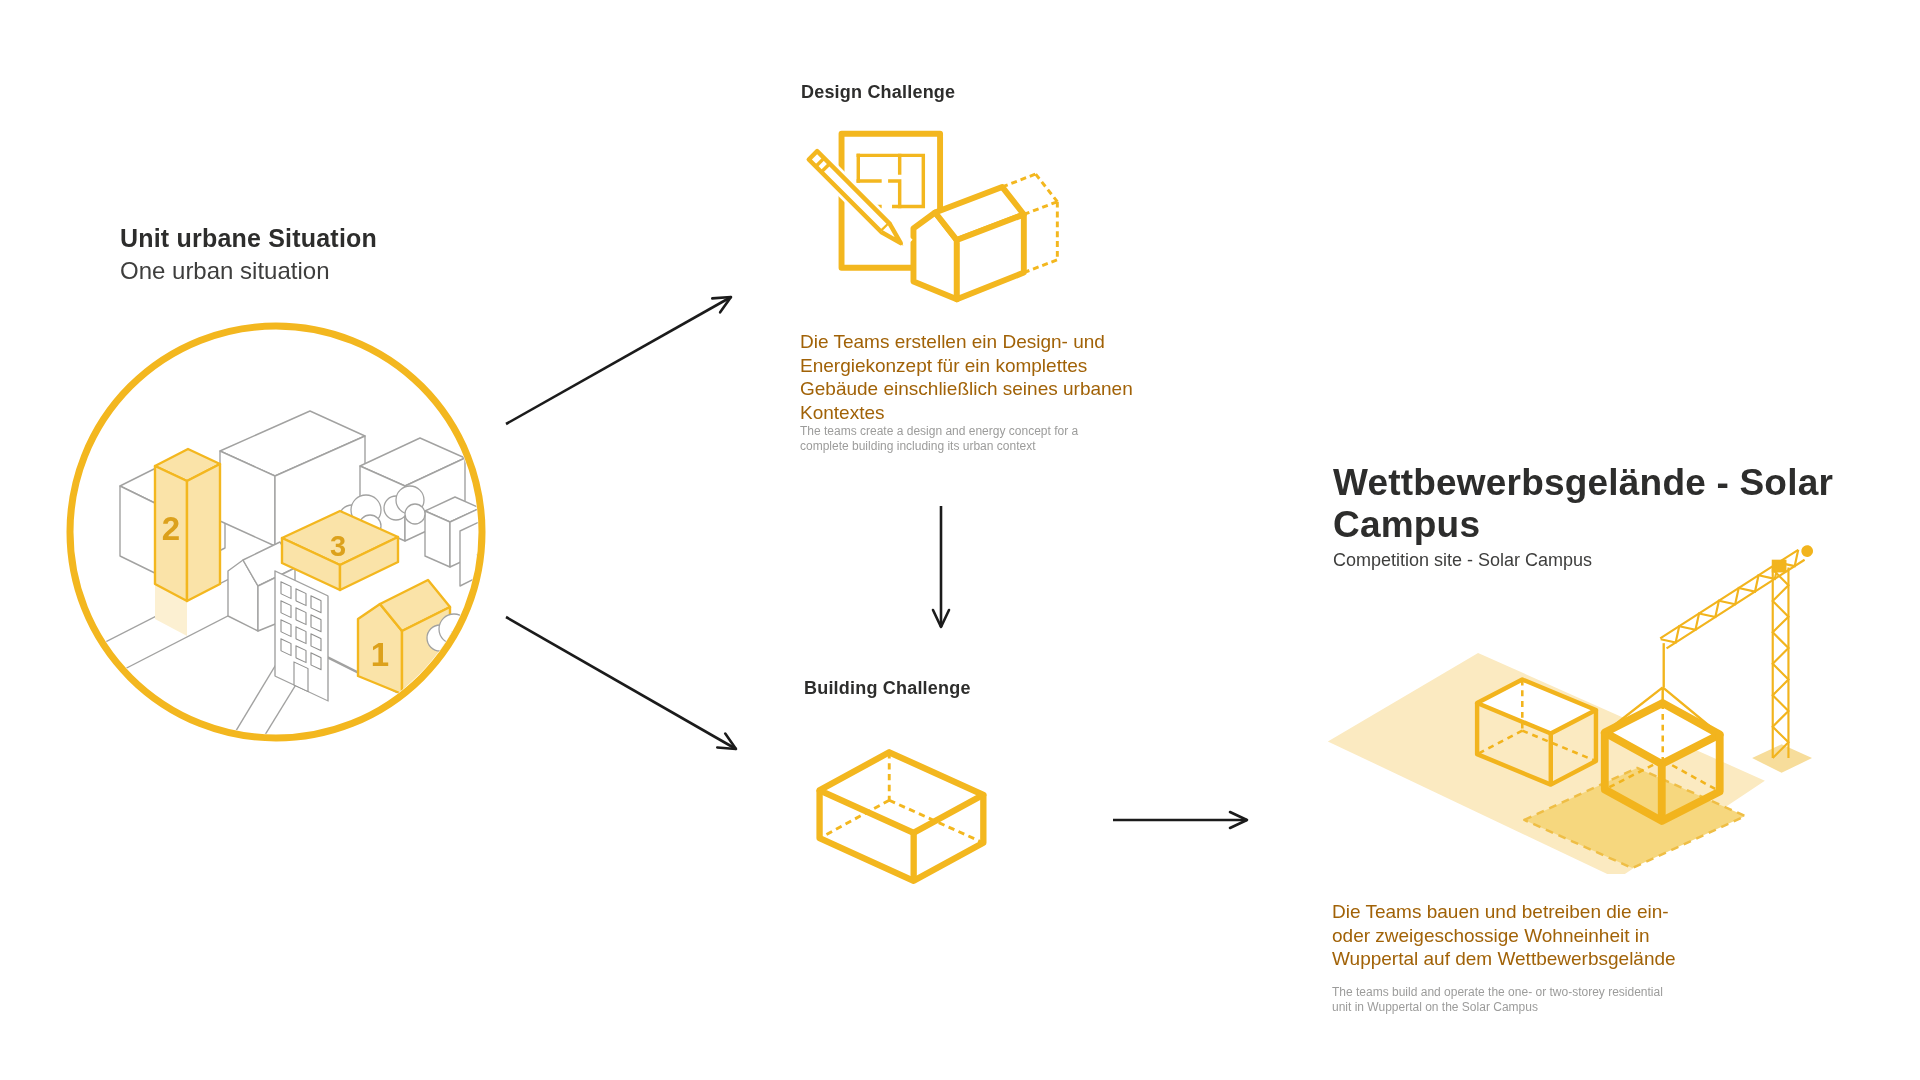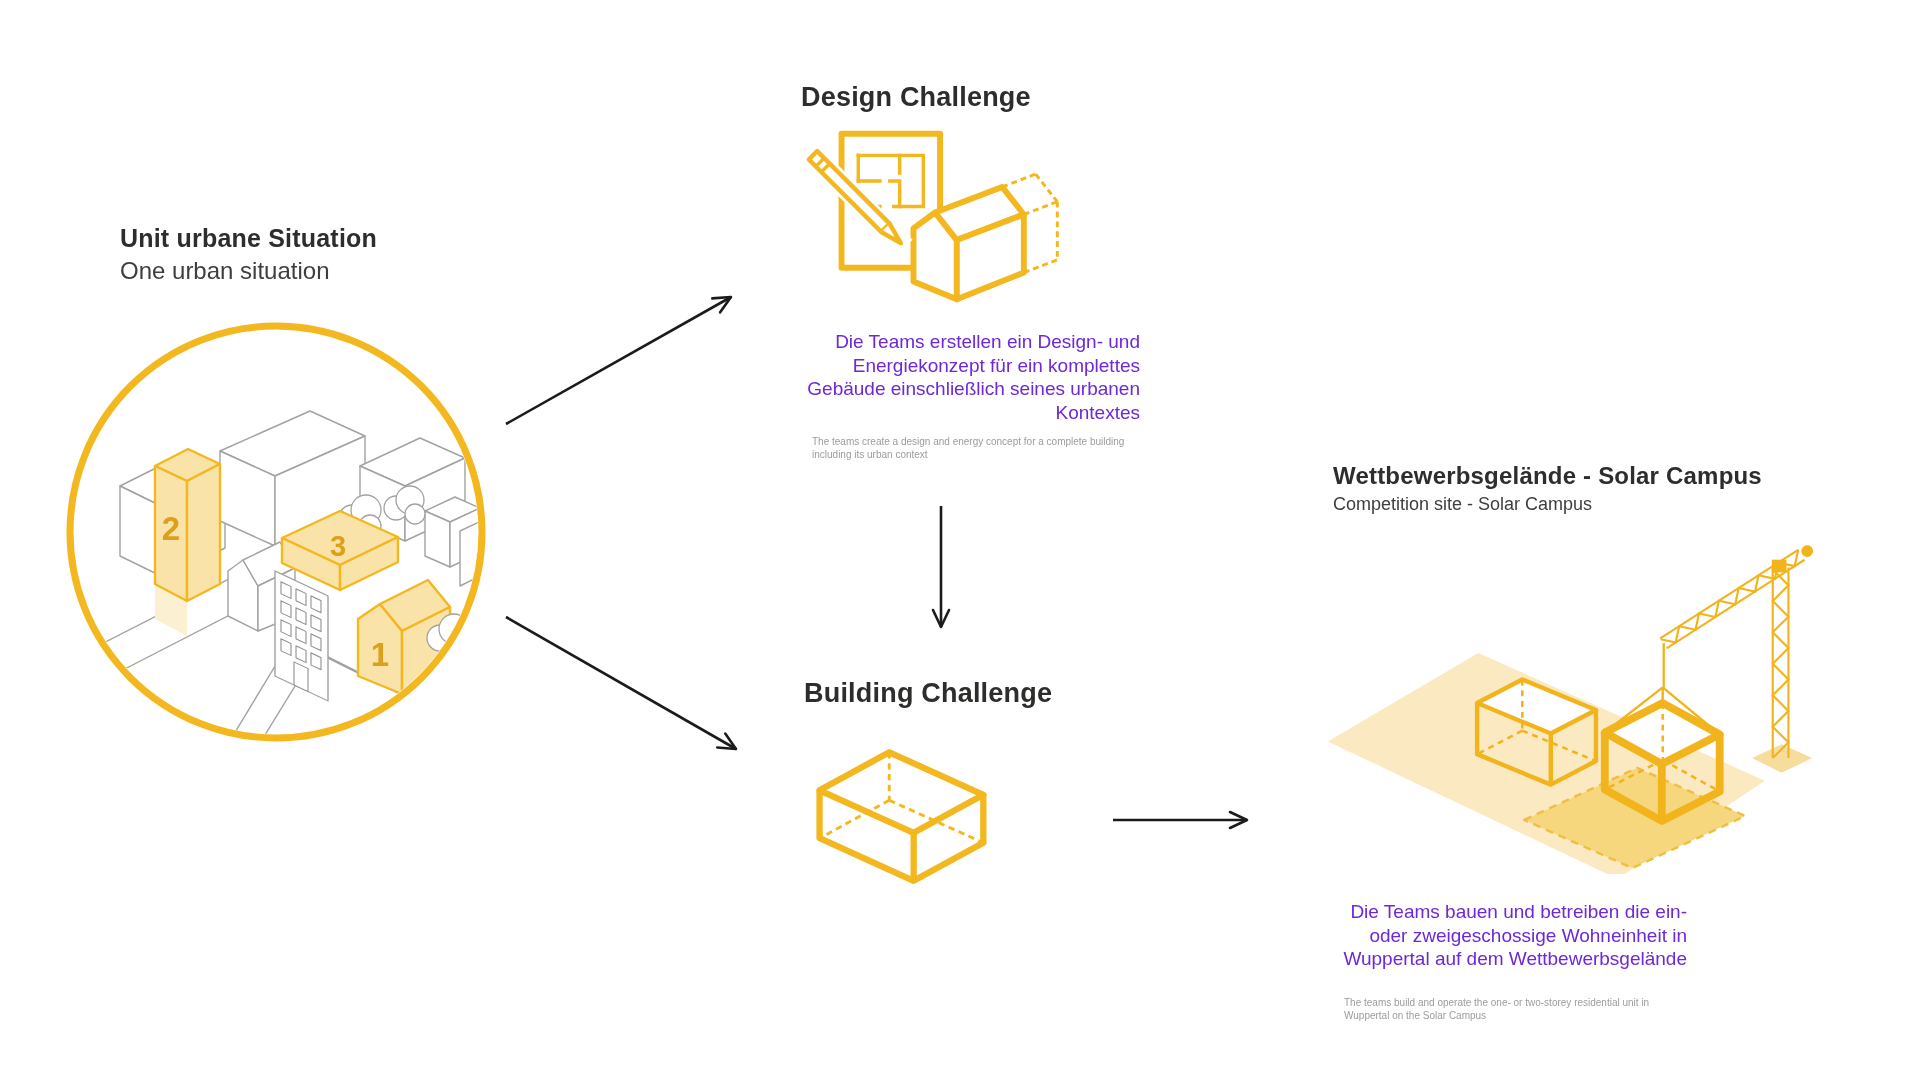--- a/index.html
+++ b/index.html
@@ -3,27 +3,27 @@
 <meta charset="utf-8">
 <style>
   html,body{margin:0;padding:0;background:#ffffff;}
   .canvas{
     position:relative;width:1920px;height:1080px;background:#ffffff;
     font-family:"Liberation Sans",sans-serif;overflow:hidden;
   }
   .abs{position:absolute;}
   .title{font-weight:700;color:#2d2d2c;margin:0;letter-spacing:.2px;}
   .t-left{font-size:25px;}
-  .t-mid{font-size:27px;}
-  .t-right{font-size:24px;}
+  .t-mid{font-size:18px;}
+  .t-right{font-size:37px;}
   .subtitle{color:#3e3e3d;margin:4px 0 0 0;font-weight:400;}
   .s-left{font-size:24px;}
   .s-right{font-size:18px;}
-  .de{font-size:19px;line-height:1.24;color:#6d28d9;margin:0;text-align:right;}
-  .en{font-size:10px;line-height:1.27;color:#9c9c9b;margin:12px;}
+  .de{font-size:19px;line-height:1.24;color:#a16207;margin:0;}
+  .en{font-size:12px;line-height:1.27;color:#9c9c9b;margin:0;}
   svg{display:block;}
 </style>
 </head>
 <body>
 
 <div class="canvas">
 
   <div class="abs" style="left:120px;top:224px;">
     <h2 class="title t-left">Unit urbane Situation</h2>
     <p class="subtitle s-left">One urban situation</p>

